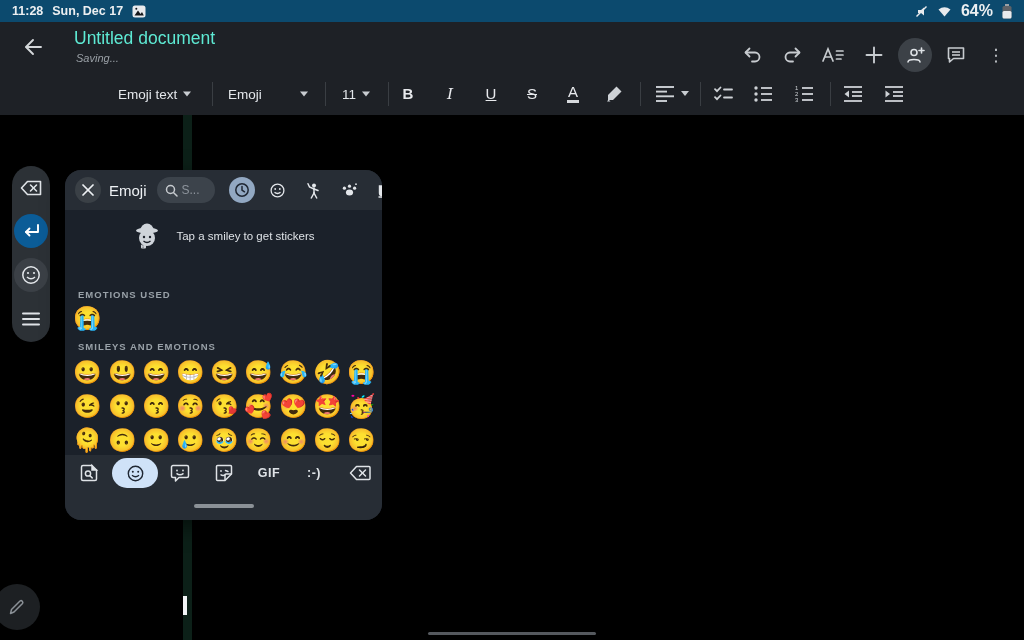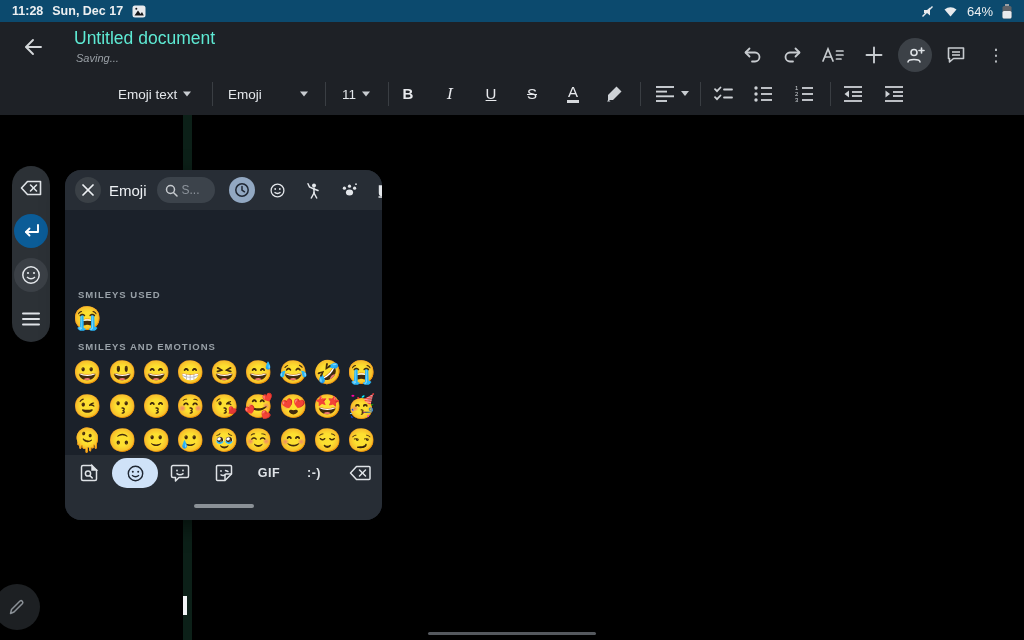--- a/index.html
+++ b/index.html
@@ -12,21 +12,21 @@
     -webkit-font-smoothing:antialiased;
   }
   svg { display:block; }
 
   
   .status-bar{ position:absolute; left:0; top:0; width:1024px; height:22px; background:#0c4a6e;
     display:flex; align-items:center; justify-content:space-between; padding:0 12px; }
   .sb-left,.sb-right{ display:flex; align-items:center; gap:9px; }
   .sb-time{ font-size:12.5px; font-weight:bold; color:#eceff1; }
   .sb-date{ font-size:12.5px; font-weight:bold; color:#eceff1; }
-  .sb-batt{ font-size:13px; font-weight:normal; color:#eceff1; }
+  .sb-batt{ font-size:16px; font-weight:bold; color:#eceff1; }
 
   
   .app-header{ position:absolute; left:0; top:22px; width:1024px; height:50px; background:#1e2126; }
   .back-btn{ position:absolute; left:18px; top:10px; width:30px; height:30px; display:flex; align-items:center; justify-content:center; }
   .doc-title{ position:absolute; left:74px; top:6px; font-size:17.5px; color:#5eead4; }
   .doc-status{ position:absolute; left:76px; top:30px; font-size:11px; color:#9aa0a6;font-style:italic; }
   .hdr-icon{ position:absolute; top:33px; transform:translate(-50%,-50%); width:40px; height:40px;
     display:flex; align-items:center; justify-content:center; }
   .share-circle{ width:34px; height:34px; border-radius:50%; background:#3c4147; display:flex; align-items:center; justify-content:center; }
   .more-dots{ font-size:17px; color:#c7cbcf; letter-spacing:0; line-height:1; }
@@ -390,22 +390,35 @@
         <svg width="17" height="16" viewBox="0 0 17 16" stroke="#e3e6ea" stroke-width="1.4" fill="none">
             <path d="M2.5 4 H11.5 V11 a2.5 2.5 0 0 1 -2.5 2.5 H5 A2.5 2.5 0 0 1 2.5 11 Z" fill="#e3e6ea"></path>
             <path d="M11.5 5.5 H13.5 a2 2 0 0 1 0 4.5 H11.5"></path>
             <line x1="1.5" y1="15" x2="13" y2="15"></line>
           </svg>
       </div>
 
     </div>
   </div>
 
-
-  <div class="ep-label" style="top:119px">SMILEYS USED</div>
+  <div class="ep-hint">
+    <svg width="30" height="28" viewBox="0 0 30 28">
+        <ellipse cx="15" cy="8.5" rx="11" ry="3" fill="#cfd4da"></ellipse>
+        <path d="M8.5 8 a6.5 6.5 0 0 1 13 0" fill="#cfd4da"></path>
+        <circle cx="15" cy="16" r="8" fill="#cfd4da"></circle>
+        <circle cx="12" cy="15" r="1.2" fill="#1b212a"></circle>
+        <circle cx="18" cy="15" r="1.2" fill="#1b212a"></circle>
+        <path d="M11.5 19 q3.5 3 7 0" stroke="#1b212a" stroke-width="1.3" fill="none"></path>
+        <rect x="9" y="22.5" width="5" height="4" rx="1" fill="#cfd4da"></rect>
+        <text x="10" y="26" font-size="3.5" fill="#1b212a">1</text>
+      </svg>
+    <span class="ep-hint-text">Tap a smiley to get stickers</span>
+  </div>
+
+  <div class="ep-label" style="top:119px">EMOTIONS USED</div>
   <div class="recent-row">
 
   <span>😭</span>
     </div>
 
   <div class="ep-label" style="top:171px">SMILEYS AND EMOTIONS</div>
   <div class="emoji-row" style="top:185px">
 
   <span>😀</span>
       <span>😃</span>

